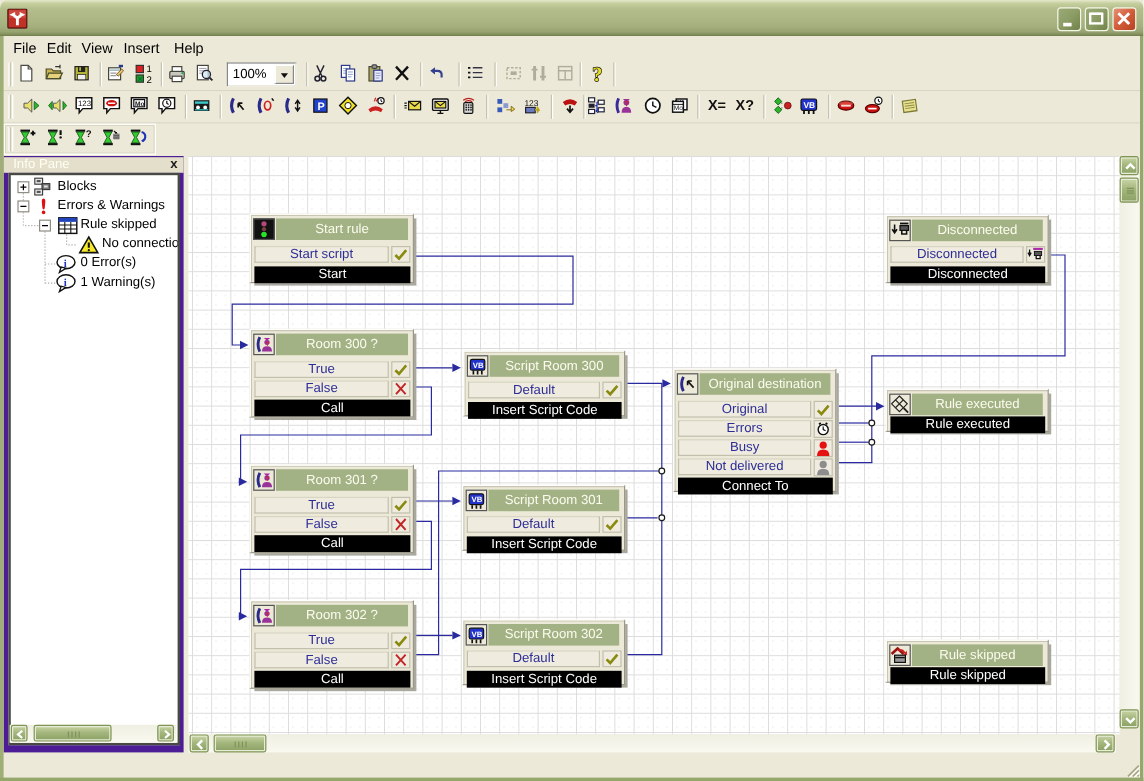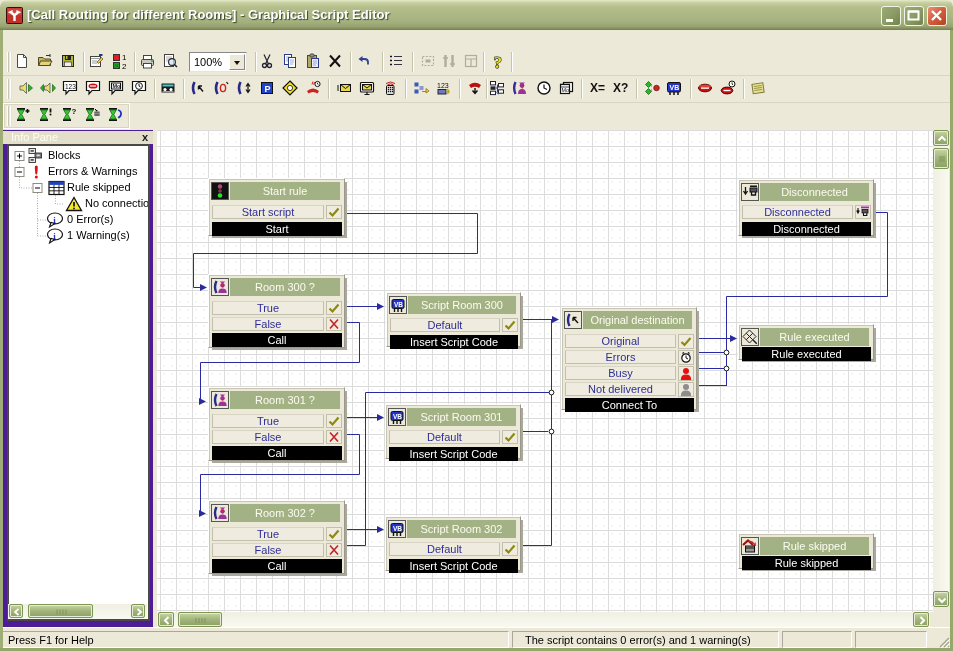--- a/index.html
+++ b/index.html
@@ -72,31 +72,37 @@
 <body>
 <div id="win">
   <div id="titlebar">
     <svg id="appicon" viewBox="0 0 17 17">
         <rect x="0.5" y="0.5" width="16" height="16" rx="1" fill="#c03228" stroke="#3a0c08"></rect>
         <rect x="1.5" y="1.5" width="14" height="6.5" fill="#d85a50" opacity="0.55"></rect>
         <path d="M8.5 14 V8.2 M8.5 8.2 L5.8 6 M8.5 8.2 L11.2 6" stroke="#fff" stroke-width="2.4" fill="none"></path>
         <path d="M1.8 5.2 L6.6 3 L6.6 7.4 Z" fill="#fff"></path>
         <path d="M15.2 5.2 L10.4 3 L10.4 7.4 Z" fill="#fff"></path>
       </svg>
-    <div id="wtitle">[Call Routing for different Rooms] - Graphical Script Editor</div>
     <div class="capbtn" id="btnmin"><svg width="18" height="18">
           <rect x="4" y="12" width="7" height="3" fill="#fff"></rect>
         </svg></div>
     <div class="capbtn" id="btnmax"><svg width="18" height="18">
           <rect x="3.5" y="4.5" width="10" height="8" fill="none" stroke="#fff" stroke-width="2"></rect>
           <rect x="3.5" y="3.5" width="10" height="2" fill="#fff"></rect>
         </svg></div>
     <div class="capbtn" id="btncls"><svg width="18" height="18">
           <path d="M4 4 L13 13 M13 4 L4 13" stroke="#fff" stroke-width="2.4"></path>
         </svg></div>
+  </div>
+  <div id="menubar">
+    <div class="mitem" style="left:8px">File</div>
+    <div class="mitem" style="left:36px">Edit</div>
+    <div class="mitem" style="left:65px">View</div>
+    <div class="mitem" style="left:100px">Insert</div>
+    <div class="mitem" style="left:142px">Help</div>
   </div>
   <svg width="0" height="0" style="position:absolute">
     <defs>
       <g id="i-new">
           <path d="M3.5 1.5 H9.5 L12.5 4.5 V14.5 H3.5 Z" fill="#fff" stroke="#4a4a42"></path>
           <path d="M9.5 1.5 V4.5 H12.5" fill="none" stroke="#4a4a42"></path>
         </g>
       <g id="i-open">
           <path d="M1.5 4.5 H6 L7.5 6 H13.5 V12.5 H1.5 Z" fill="#c8b551" stroke="#4a4a2a"></path>
           <path d="M3.5 8 H15 L12.5 12.5 H1.8 Z" fill="#e4d37a" stroke="#4a4a2a"></path>
@@ -885,26 +891,20 @@
     <div class="sbtn" style="left:1px;top:0px;width:16px;height:15px"><svg width="16" height="15">
           <path d="M9.5 4 L6 7.5 L9.5 11" fill="none" stroke="#fff" stroke-width="2"></path>
         </svg></div>
     <div class="sthumb" style="left:21px;top:0px;width:44px;height:15px"><svg width="44" height="15">
           <path d="M17 5 v5 M20 5 v5 M23 5 v5 M26 5 v5" stroke="#7f935b" stroke-width="1"></path>
         </svg></div>
     <div class="sbtn" style="left:756px;top:0px;width:16px;height:15px"><svg width="16" height="15">
           <path d="M6.5 4 L10 7.5 L6.5 11" fill="none" stroke="#fff" stroke-width="2"></path>
         </svg></div>
   </div>
-  <div id="statusbar">
-    <div class="spanel" style="left:2px; width:507px; padding:2px 0 0 5px;">Press F1 for Help</div>
-    <div class="spanel" style="left:512px; width:267px; padding:2px 0 0 12px;">The script contains 0 error(s) and 1 warning(s)</div>
-    <div class="spanel" style="left:782px; width:70px;"></div>
-    <div class="spanel" style="left:855px; width:72px;"></div>
-  </div>
   <svg style="position:absolute;left:938px;top:636px" width="13" height="13">
       <g stroke="#a9a786" stroke-width="1.5">
         <path d="M11 2 L2 11 M11 6 L6 11 M11 10 L10 11"></path>
       </g>
       <g stroke="#fff" stroke-width="1">
         <path d="M12 3 L3 12 M12 7 L7 12 M12 11 L11 12"></path>
       </g>
     </svg>
   <div id="frameL"></div>
     <div id="frameR"></div>

